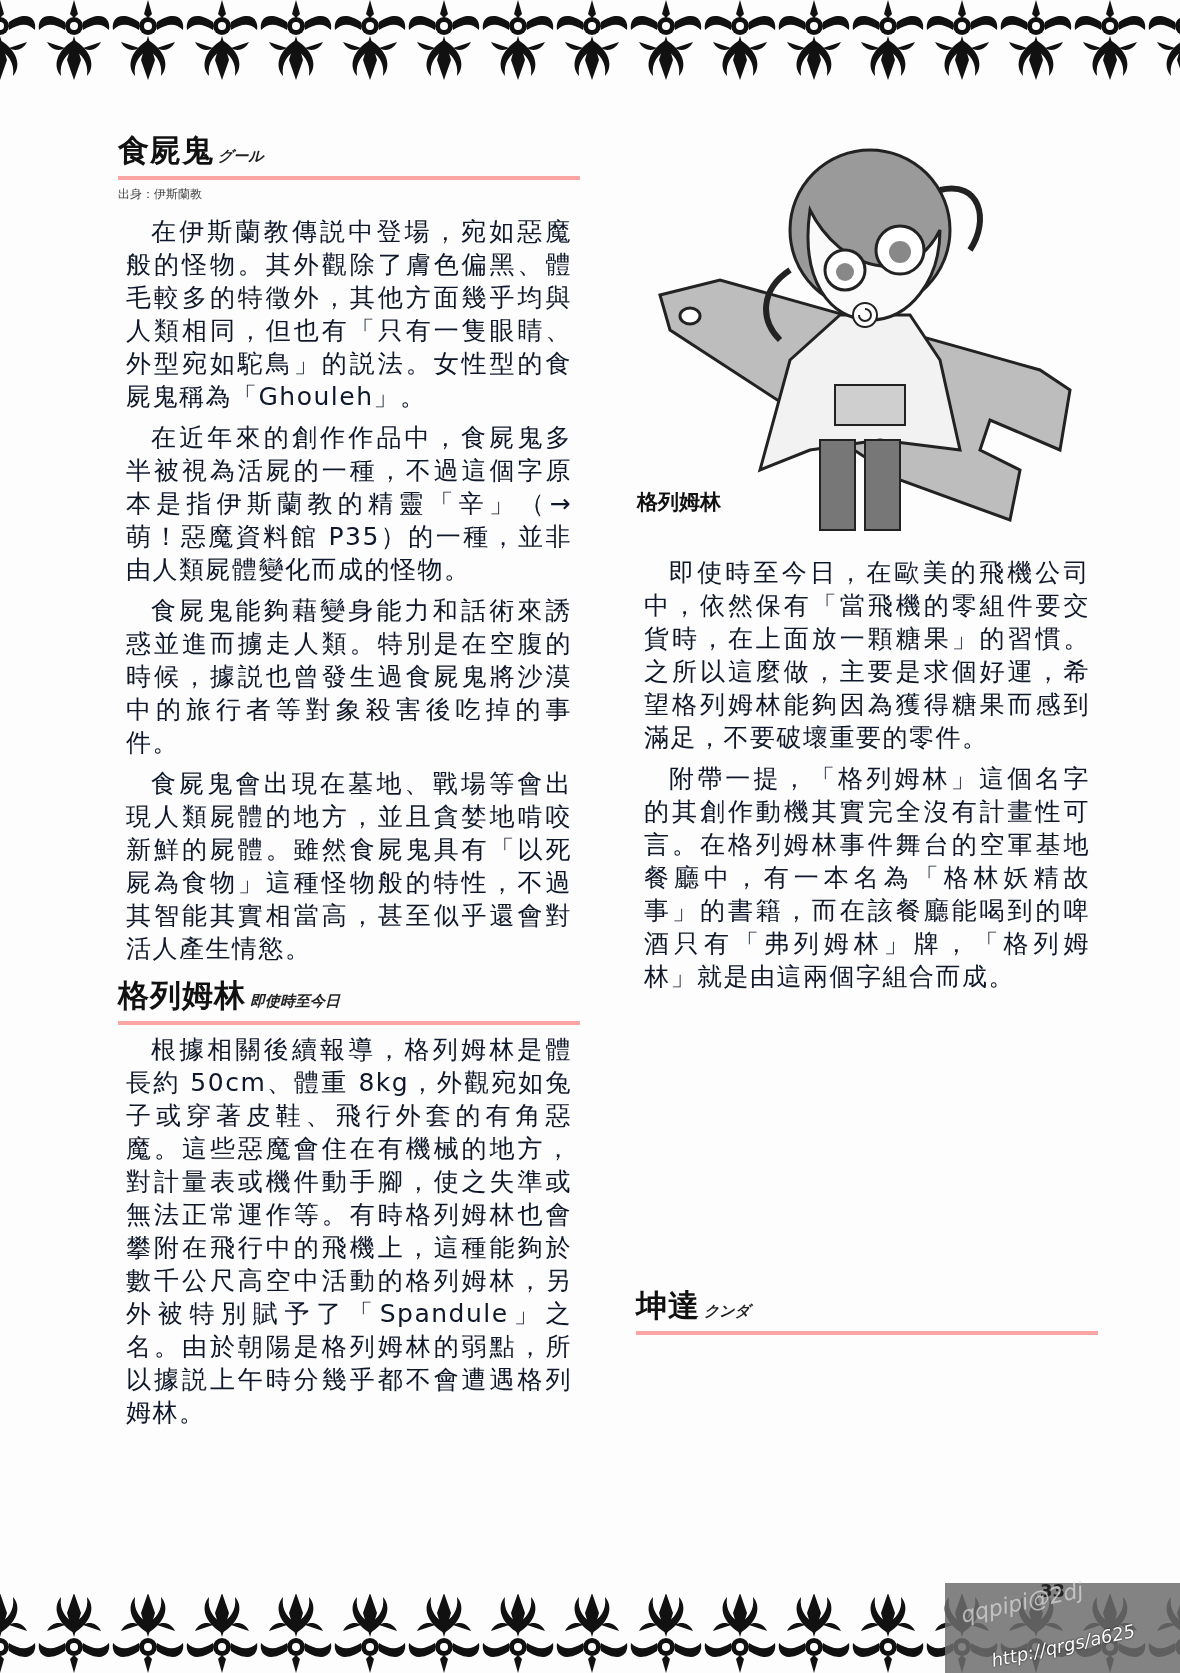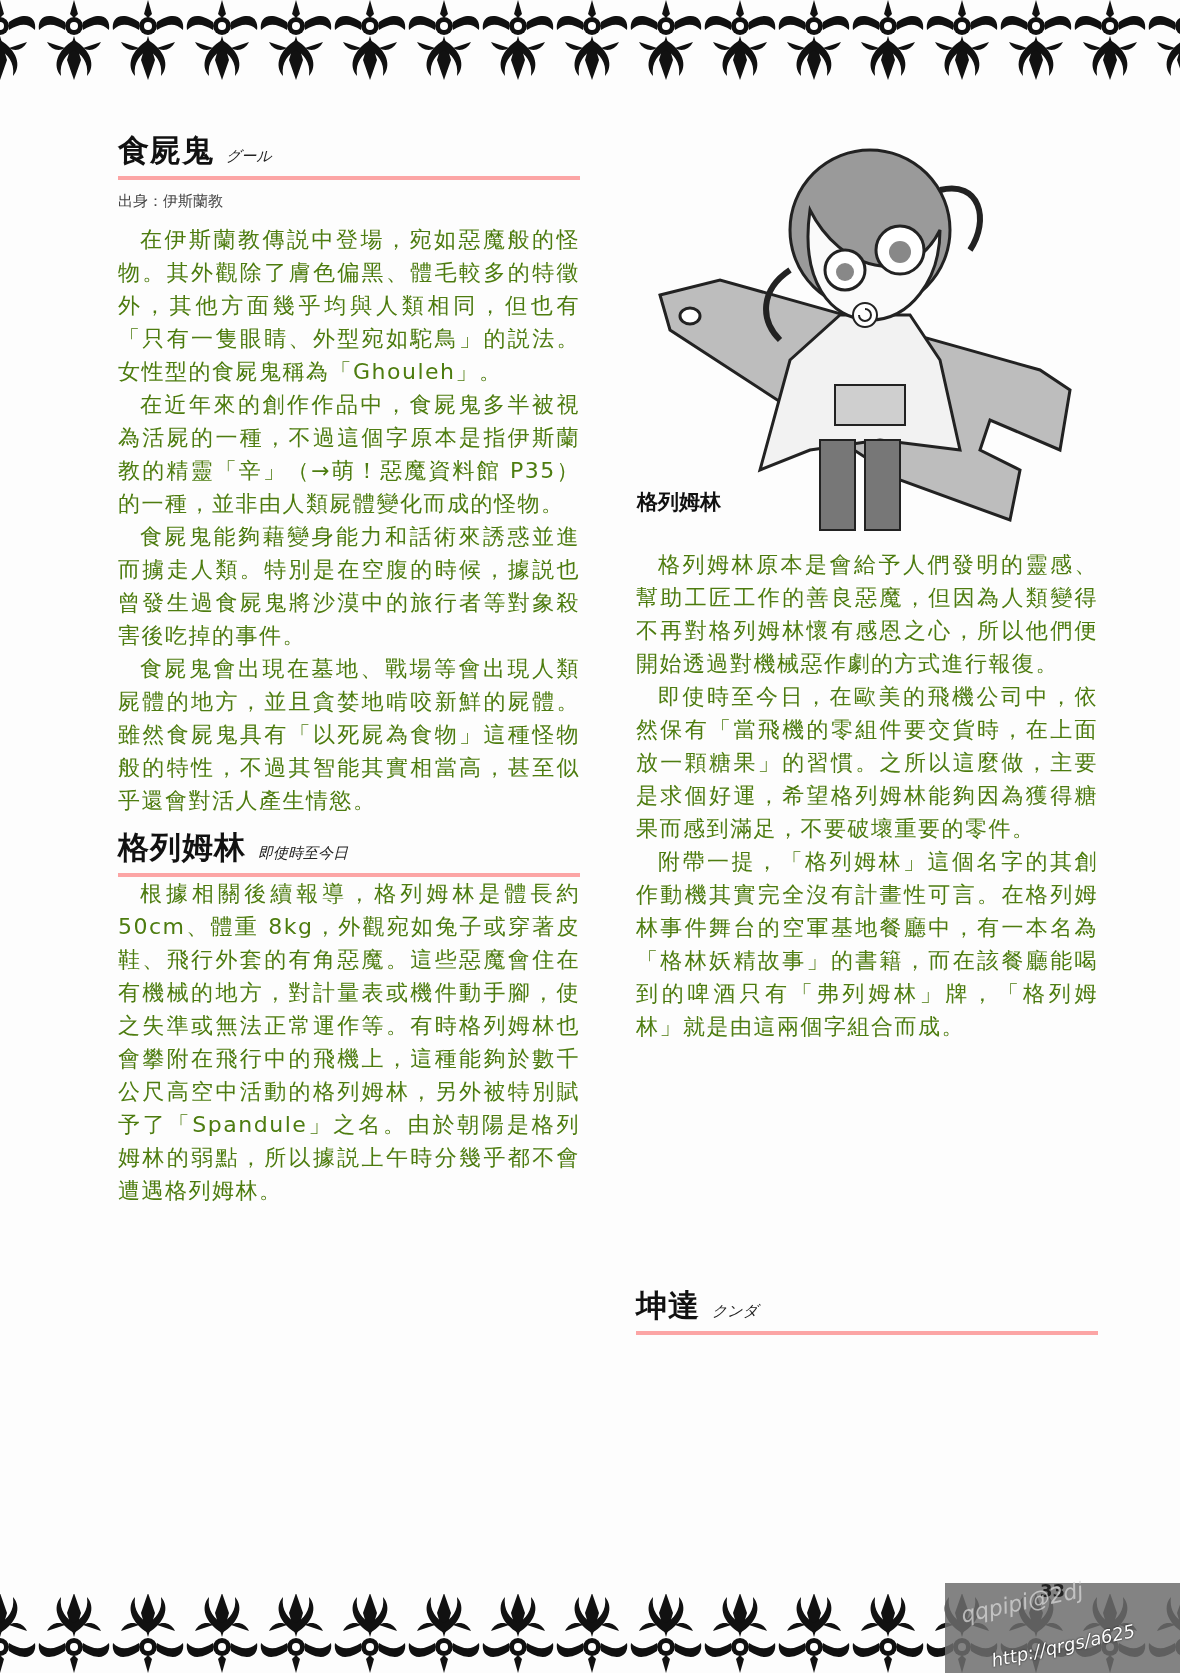--- a/index.html
+++ b/index.html
@@ -5,23 +5,23 @@
   html, body { margin:0; padding:0; }
   body { width:1180px; height:1673px; background:#fdfdfd; position:relative; overflow:hidden;
          font-family:"DejaVu Sans", "Liberation Sans", sans-serif; color:#3a3a3a; }
   .border-top { position:absolute; left:0; top:0; width:1180px; height:88px; }
   .border-bottom { position:absolute; left:0; top:1594px; width:1180px; height:79px; }
   .col { position:absolute; }
   .col-left { left:118px; top:130px; width:462px; }
   .col-right { left:636px; width:462px; }
   .entry-head { display:flex; align-items:baseline; border-bottom:4px solid #fca5a5; padding-bottom:4px; }
   .entry-title { font-size:31px; font-weight:bold; color:#111; letter-spacing:1px; }
-  .entry-kana { font-size:15px; font-weight:normal; color:#222; margin-left:12px; font-style:italic; }
-  .origin { font-size:15px; color:#444; margin-top:12px; margin-bottom:12px; }
-  .para { font-size:22px; line-height:33px; text-indent:1em; letter-spacing:1.5px; text-align:justify; margin:0; color:#4d7c0f; }
+  .entry-kana { font-size:15px; font-weight:bold; color:#222; margin-left:4px; font-style:italic; }
+  .origin { font-size:12px; color:#444; margin-top:6px; margin-bottom:12px; }
+  .para { font-size:25px; line-height:33px; text-indent:1em; letter-spacing:1.5px; text-align:justify; margin:8px; color:#0f172a; }
   .illustration { position:absolute; left:640px; top:120px; width:450px; height:420px; }
   .caption { position:absolute; left:637px; top:488px; font-size:21px; font-weight:bold; color:#111; }
   .page-number-box { position:absolute; left:945px; top:1583px; width:235px; height:90px; background:#6d6d6d; opacity:0.85; }
   .page-number { position:absolute; left:1040px; top:1580px; font-size:18px; color:#222;font-weight:bold; }
   .watermark { position:absolute; left:990px; top:1635px; font-size:18px; color:#fff; font-style:italic; transform:rotate(-12deg); text-shadow:0 0 2px #000; }
   .watermark2 { position:absolute; left:960px; top:1590px; font-size:22px; color:#ddd; font-style:italic; transform:rotate(-12deg); opacity:0.7; }
 </style>
 </head>
 <body>
 
@@ -103,21 +103,20 @@
   <circle cx="260" cy="130" r="24" fill="#fff" stroke="#222" stroke-width="3"></circle>
   <circle cx="205" cy="152" r="9" fill="#888"></circle>
   <circle cx="260" cy="132" r="11" fill="#888"></circle>
 
   <circle cx="225" cy="195" r="12" fill="#fff" stroke="#222" stroke-width="2"></circle>
   <path d="M225 195 m-6 0 a6 6 0 1 0 6 -6" fill="none" stroke="#222" stroke-width="2"></path>
 </svg>
 <div class="caption">格列姆林</div>
 
 <div class="col col-right" style="top:548px;">
-  <p class="para">格列姆林原本是會給予人們發明的靈感、幫助工匠工作的善良惡魔，但因為人類變得不再對格列姆林懷有感恩之心，所以他們便開始透過對機械惡作劇的方式進行報復。</p>
   <p class="para">即使時至今日，在歐美的飛機公司中，依然保有「當飛機的零組件要交貨時，在上面放一顆糖果」的習慣。之所以這麼做，主要是求個好運，希望格列姆林能夠因為獲得糖果而感到滿足，不要破壞重要的零件。</p>
   <p class="para">附帶一提，「格列姆林」這個名字的其創作動機其實完全沒有計畫性可言。在格列姆林事件舞台的空軍基地餐廳中，有一本名為「格林妖精故事」的書籍，而在該餐廳能喝到的啤酒只有「弗列姆林」牌，「格列姆林」就是由這兩個字組合而成。</p>
 </div>
 
 <div class="col col-right" style="top:1285px;">
   <div class="entry-head">
     <span class="entry-title">坤達</span>
     <span class="entry-kana">クンダ</span>
   </div>
 </div>

